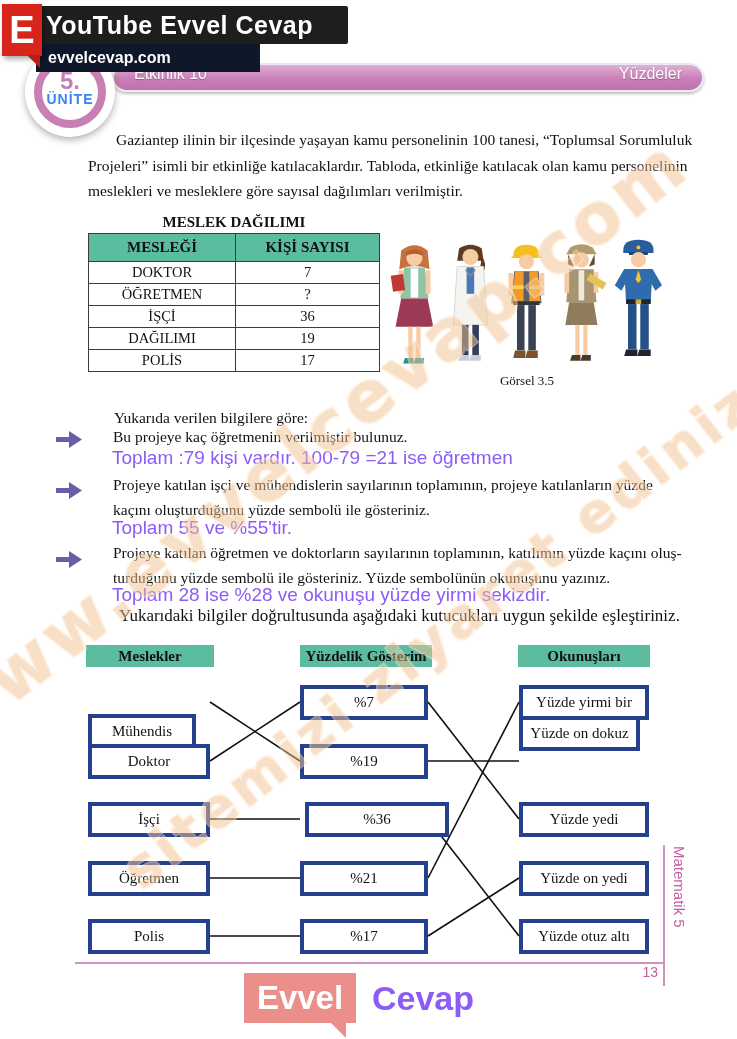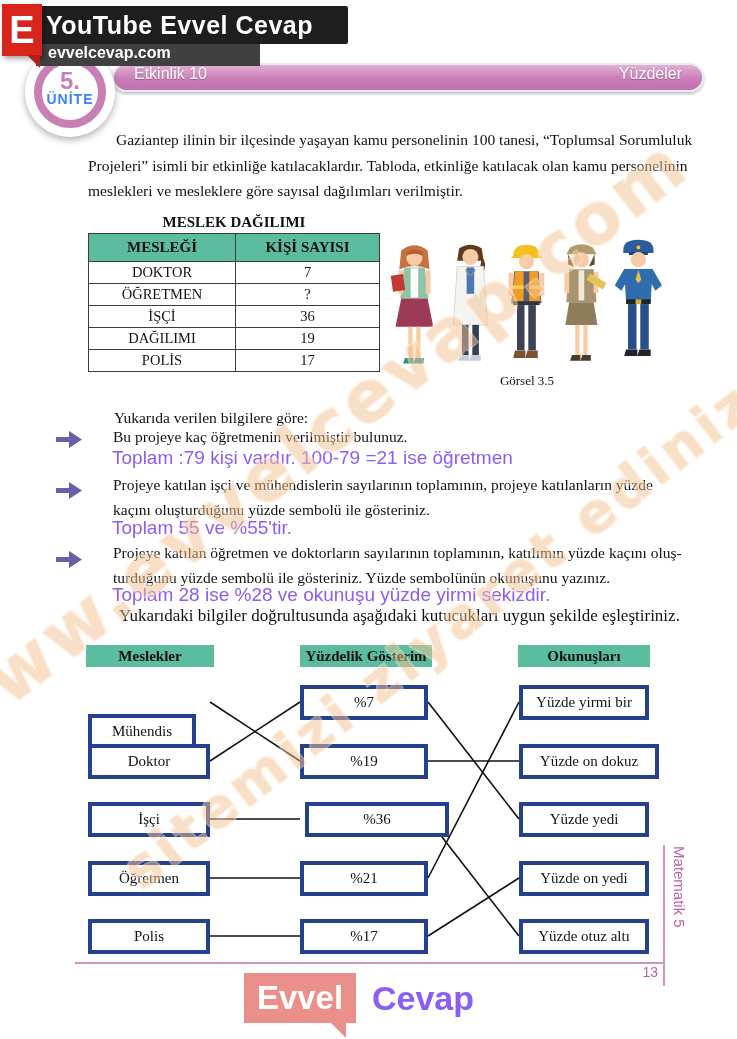--- a/index.html
+++ b/index.html
@@ -10,22 +10,22 @@
   
   .e-logo{left:2px;top:4px;width:40px;height:52px;background:#d8251c;z-index:7;
           display:flex;align-items:center;justify-content:center;
           box-shadow:2px 3px 5px rgba(0,0,0,.35);}
   .e-logo span{color:#fff;font:bold 38px "Liberation Sans",sans-serif;}
   .e-logo:after{content:"";position:absolute;right:2px;bottom:-12px;width:0;height:0;
           border-top:13px solid #b51f16;border-left:13px solid transparent;}
   .bar-black{left:30px;top:6px;width:302px;height:38px;background:#1e1e1e;z-index:6;
           display:flex;align-items:center;padding-left:16px;border-radius:2px;}
   .bar-black span{color:#fff;font:bold 25px "Liberation Sans",sans-serif;letter-spacing:.5px;}
-  .bar-gray{left:36px;top:44px;width:212px;height:22px;background:#404040;z-index:6;
-          display:flex;padding-left:12px;}
+  .bar-gray{left:36px;top:44px;width:212px;height:28px;background:#0f172a;z-index:6;
+          display:flex;align-items:center;padding-left:12px;}
   .bar-gray span{color:#fff;font:bold 16px "Liberation Sans",sans-serif;}
 
   
   .section-bar{left:112px;top:63px;width:592px;height:29px;z-index:2;border-radius:15px;
           background:linear-gradient(#e0b0d4,#ca7eb7 55%,#c170ae);
           border:2px solid #e9e9f1;box-shadow:0 2px 3px rgba(0,0,0,.25);
           display:flex;justify-content:space-between;align-items:flex-start;padding:0 20px;box-sizing:border-box;}
   .section-bar span{color:#fff;font:16px "Liberation Sans",sans-serif;text-shadow:0 1px 1px rgba(90,40,80,.45);}
   .unit-badge{left:25px;top:47px;width:90px;height:90px;border-radius:50%;background:#fff;z-index:3;
           box-shadow:0 3px 7px rgba(0,0,0,.3);display:flex;align-items:center;justify-content:center;}
@@ -279,21 +279,21 @@
   <div class="abs m-box" style="left:88px;top:861px;width:122px">Öğretmen</div>
   <div class="abs m-box" style="left:88px;top:919px;width:122px">Polis</div>
 
   <div class="abs m-box" style="left:300px;top:685px;width:128px">%7</div>
   <div class="abs m-box" style="left:300px;top:744px;width:128px">%19</div>
   <div class="abs m-box" style="left:305px;top:802px;width:144px">%36</div>
   <div class="abs m-box" style="left:300px;top:861px;width:128px">%21</div>
   <div class="abs m-box" style="left:300px;top:919px;width:128px">%17</div>
 
   <div class="abs m-box" style="left:519px;top:685px;width:130px">Yüzde yirmi bir</div>
-  <div class="abs m-box" style="left:519px;top:744px;width:140px">Yüzde on dokuz</div>
+  <div class="abs m-box" style="left:519px;top:716px;width:121px">Yüzde on dokuz</div>
   <div class="abs m-box" style="left:519px;top:802px;width:130px">Yüzde yedi</div>
   <div class="abs m-box" style="left:519px;top:861px;width:130px">Yüzde on yedi</div>
   <div class="abs m-box" style="left:519px;top:919px;width:130px">Yüzde otuz altı</div>
 
   <div class="abs foot-hline"></div>
   <div class="abs foot-vline"></div>
   <div class="abs book-label">Matematik 5</div>
   <div class="abs page-number">13</div>
   <div class="abs logo-box">
     <span>Evvel</span>

